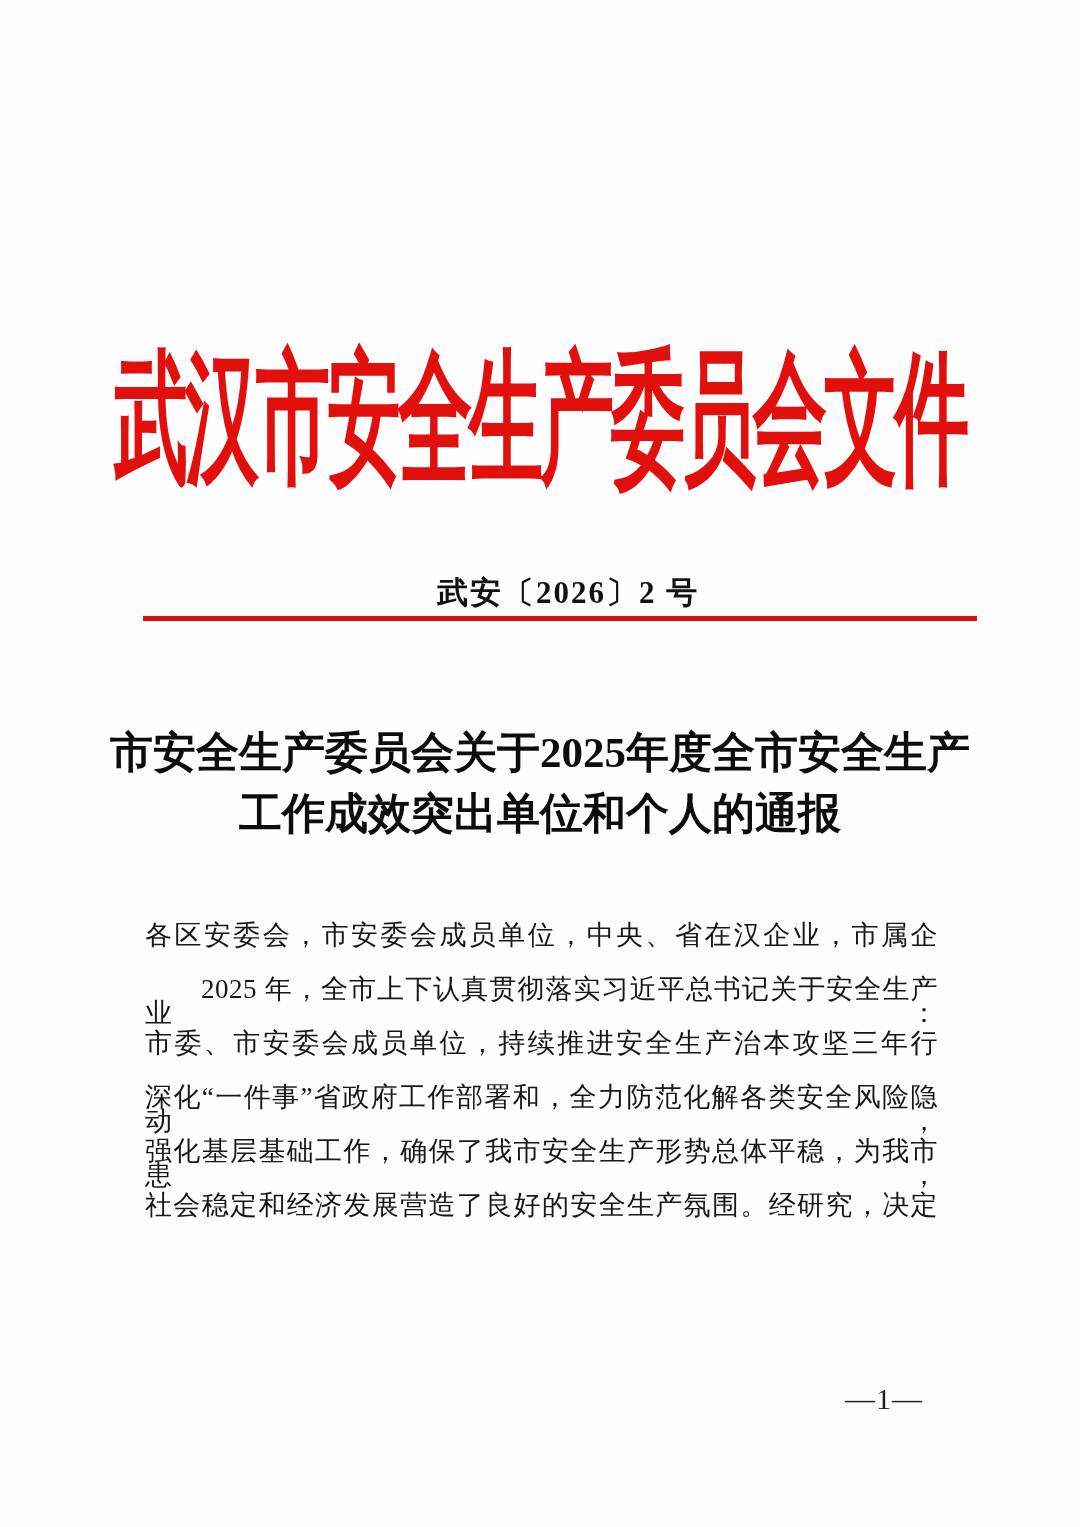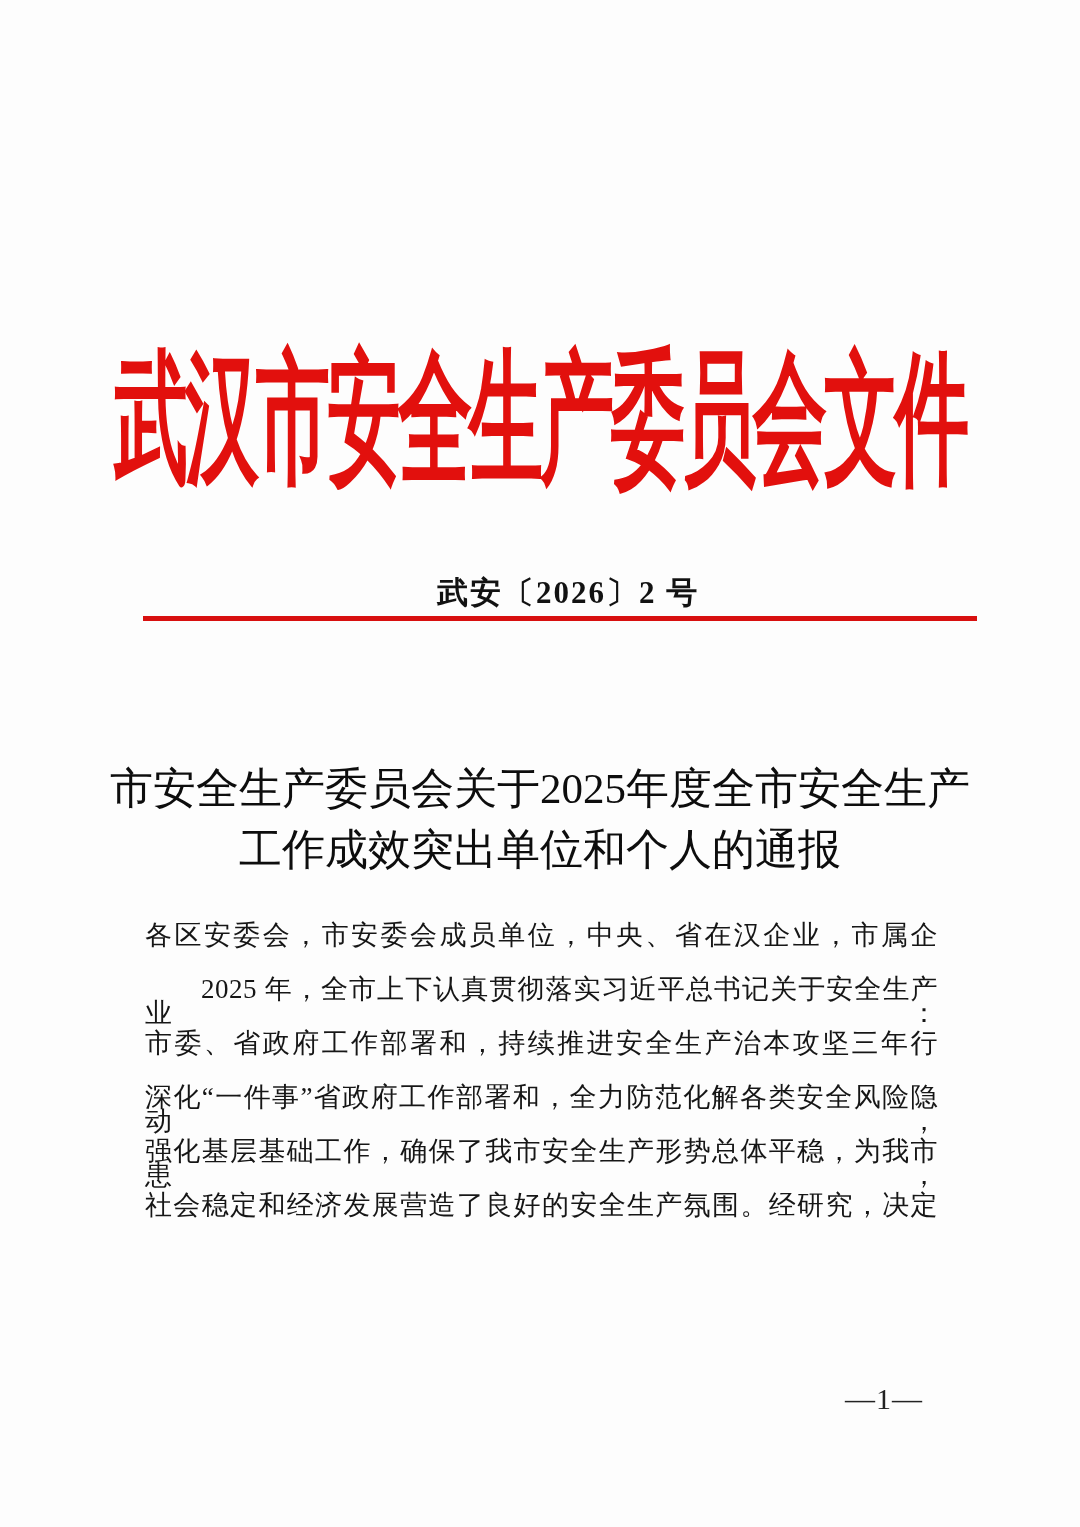--- a/index.html
+++ b/index.html
@@ -59,24 +59,23 @@
   }
   
   .doc-title {
     position: absolute;
     top: 722px;
     left: 100px;
     width: 880px;
     text-align: center;
     font-size: 43px;
     line-height: 61px;
-    font-weight: normal;
+    font-weight: bold;
     color: #0d0d0d;
     letter-spacing: 0px;
-    margin-top: 36px;
   }
   
   .doc-body {
     position: absolute;
     top: 896px;
     left: 145px;
     width: 793px;
     color: #161616;
   }
   .body-line {
@@ -115,21 +114,21 @@
   <div class="red-line"></div>
 
   <div class="doc-title">
     <div>市安全生产委员会关于2025年度全市安全生产</div>
     <div>工作成效突出单位和个人的通报</div>
   </div>
 
   <div class="doc-body">
     <div class="body-line">各区安委会，市安委会成员单位，中央、省在汉企业，市属企业：</div>
     <div class="body-line indent">2025 年，全市上下认真贯彻落实习近平总书记关于安全生产</div>
-    <div class="body-line">市委、省政府工作部署和，持续推进安全生产治本攻坚三年行动，</div>
+    <div class="body-line">市委、市安委会成员单位，持续推进安全生产治本攻坚三年行动，</div>
     <div class="body-line">深化“一件事”省政府工作部署和，全力防范化解各类安全风险隐患，</div>
     <div class="body-line">强化基层基础工作，确保了我市安全生产形势总体平稳，为我市</div>
     <div class="body-line">社会稳定和经济发展营造了良好的安全生产氛围。经研究，决定</div>
   </div>
 
   <div class="page-number">—1—</div>
 
 </div>
 
 </body></html>

